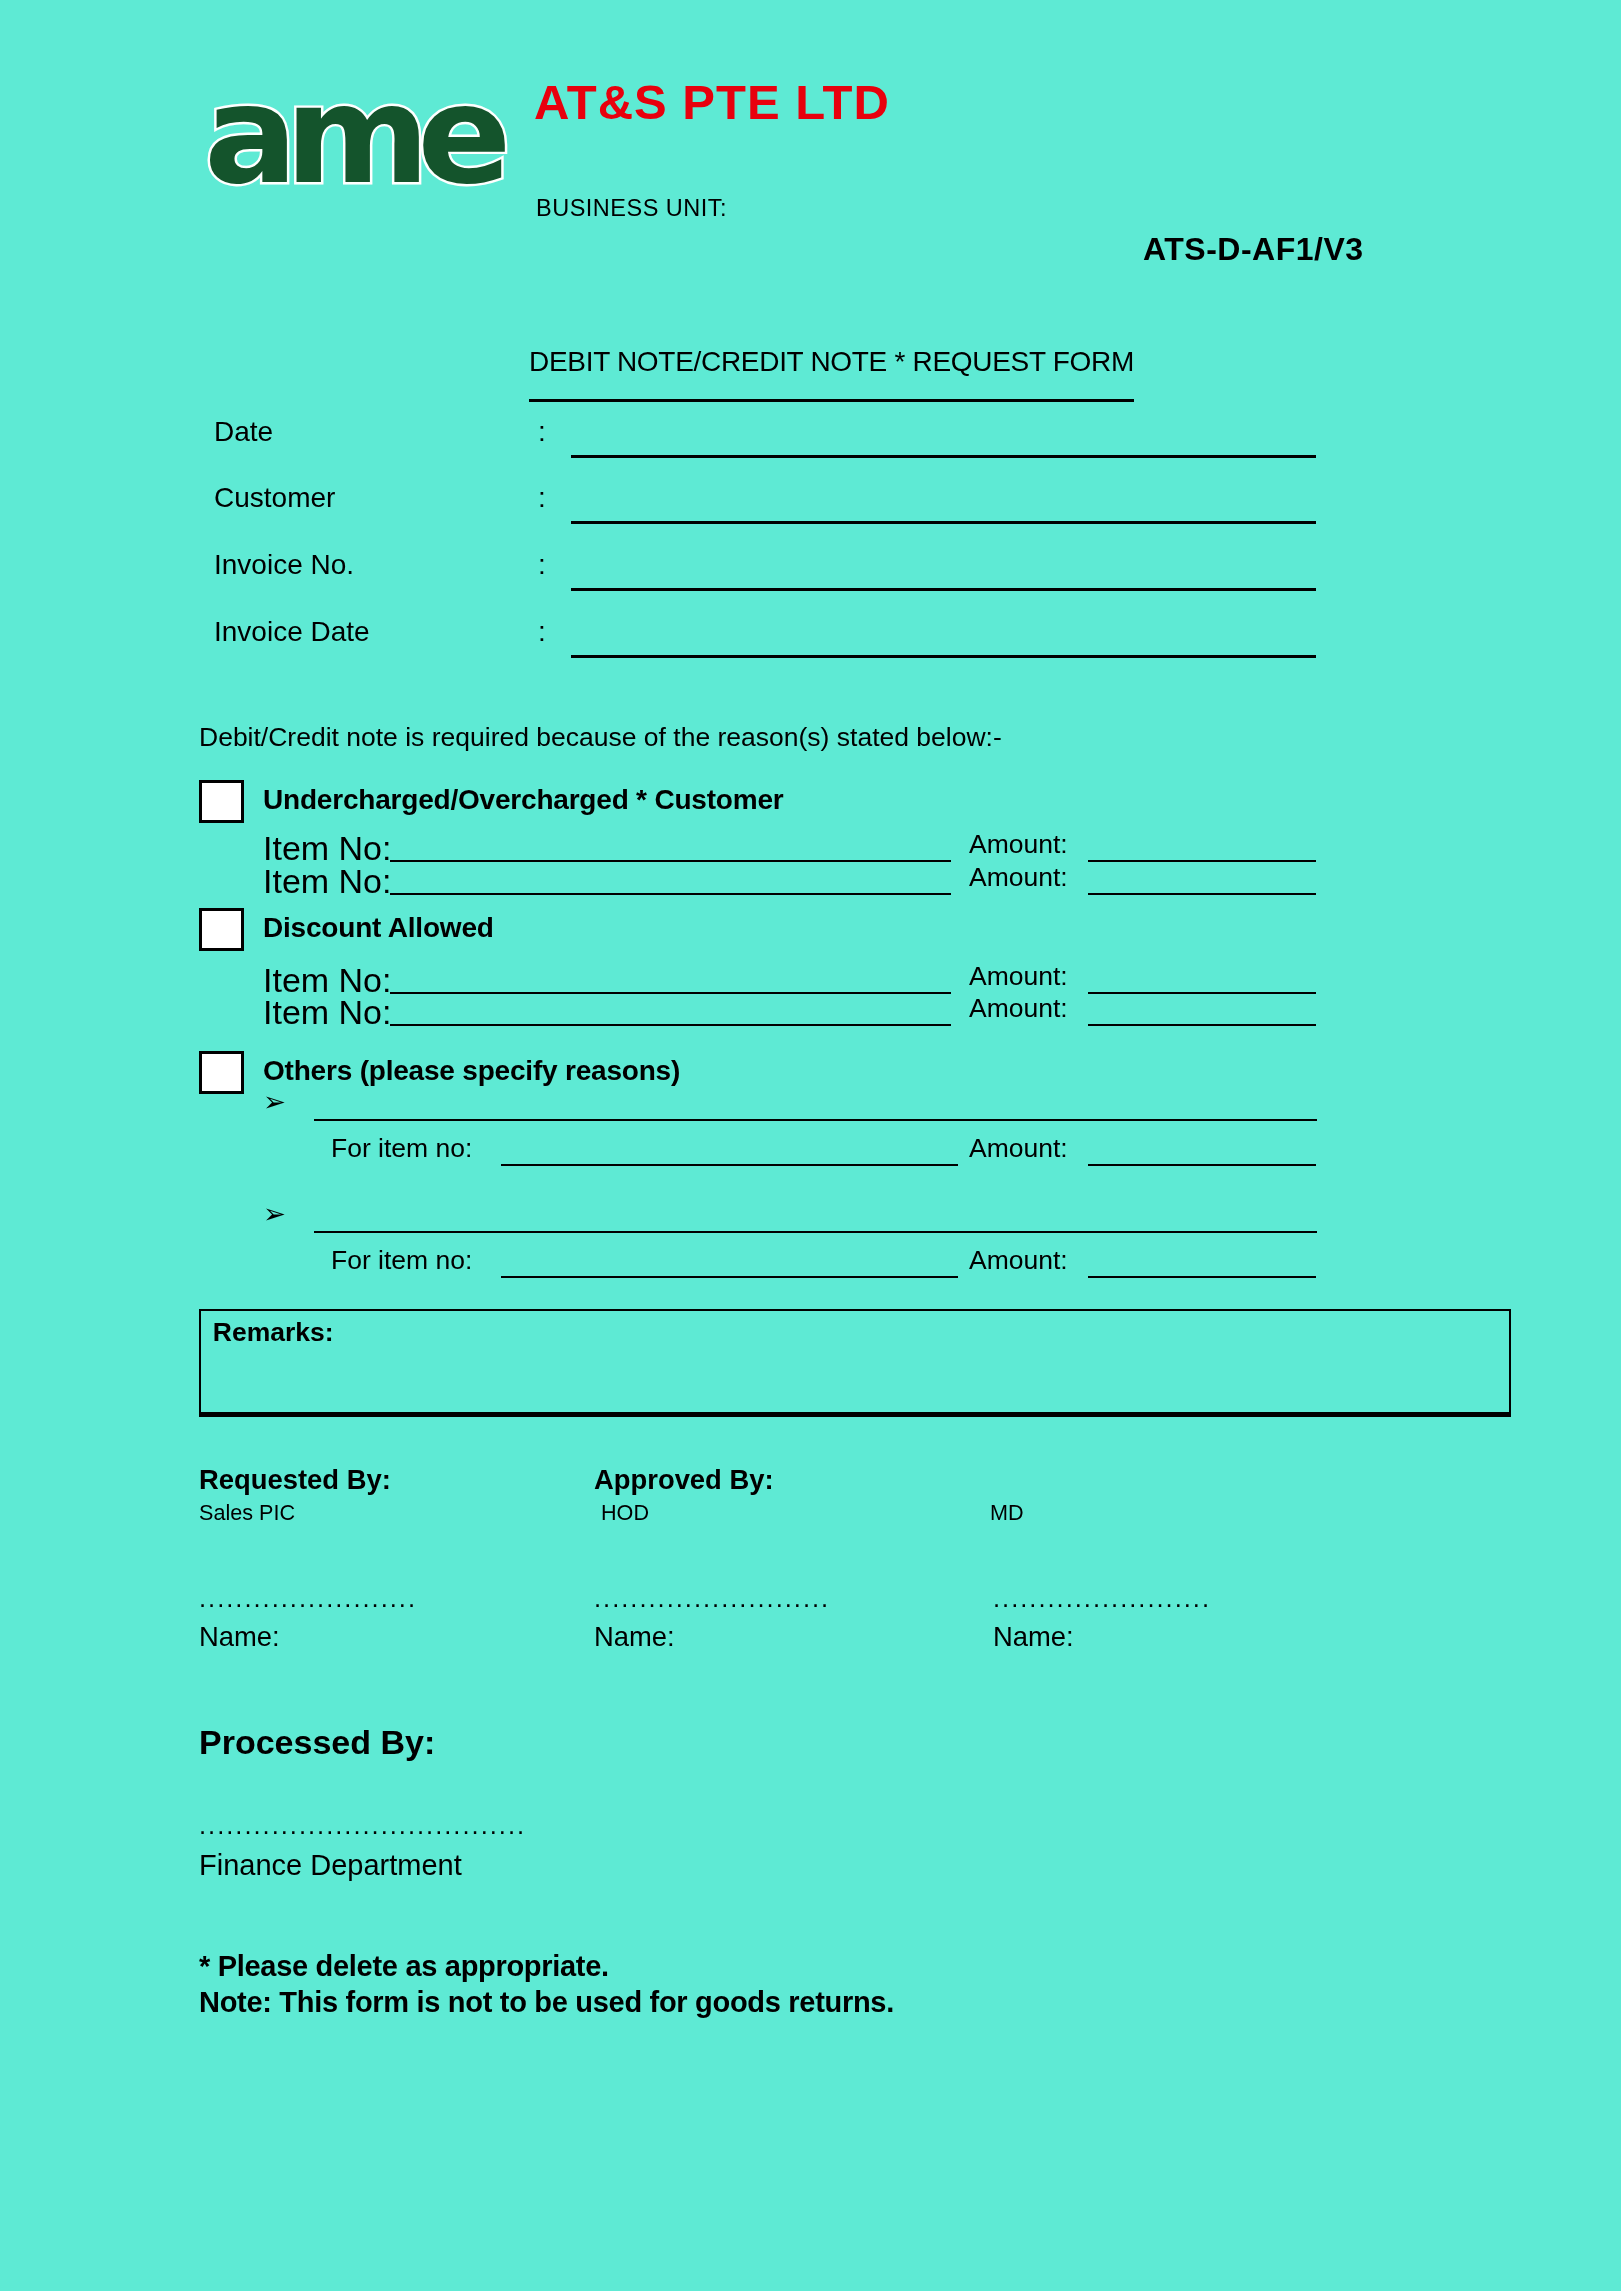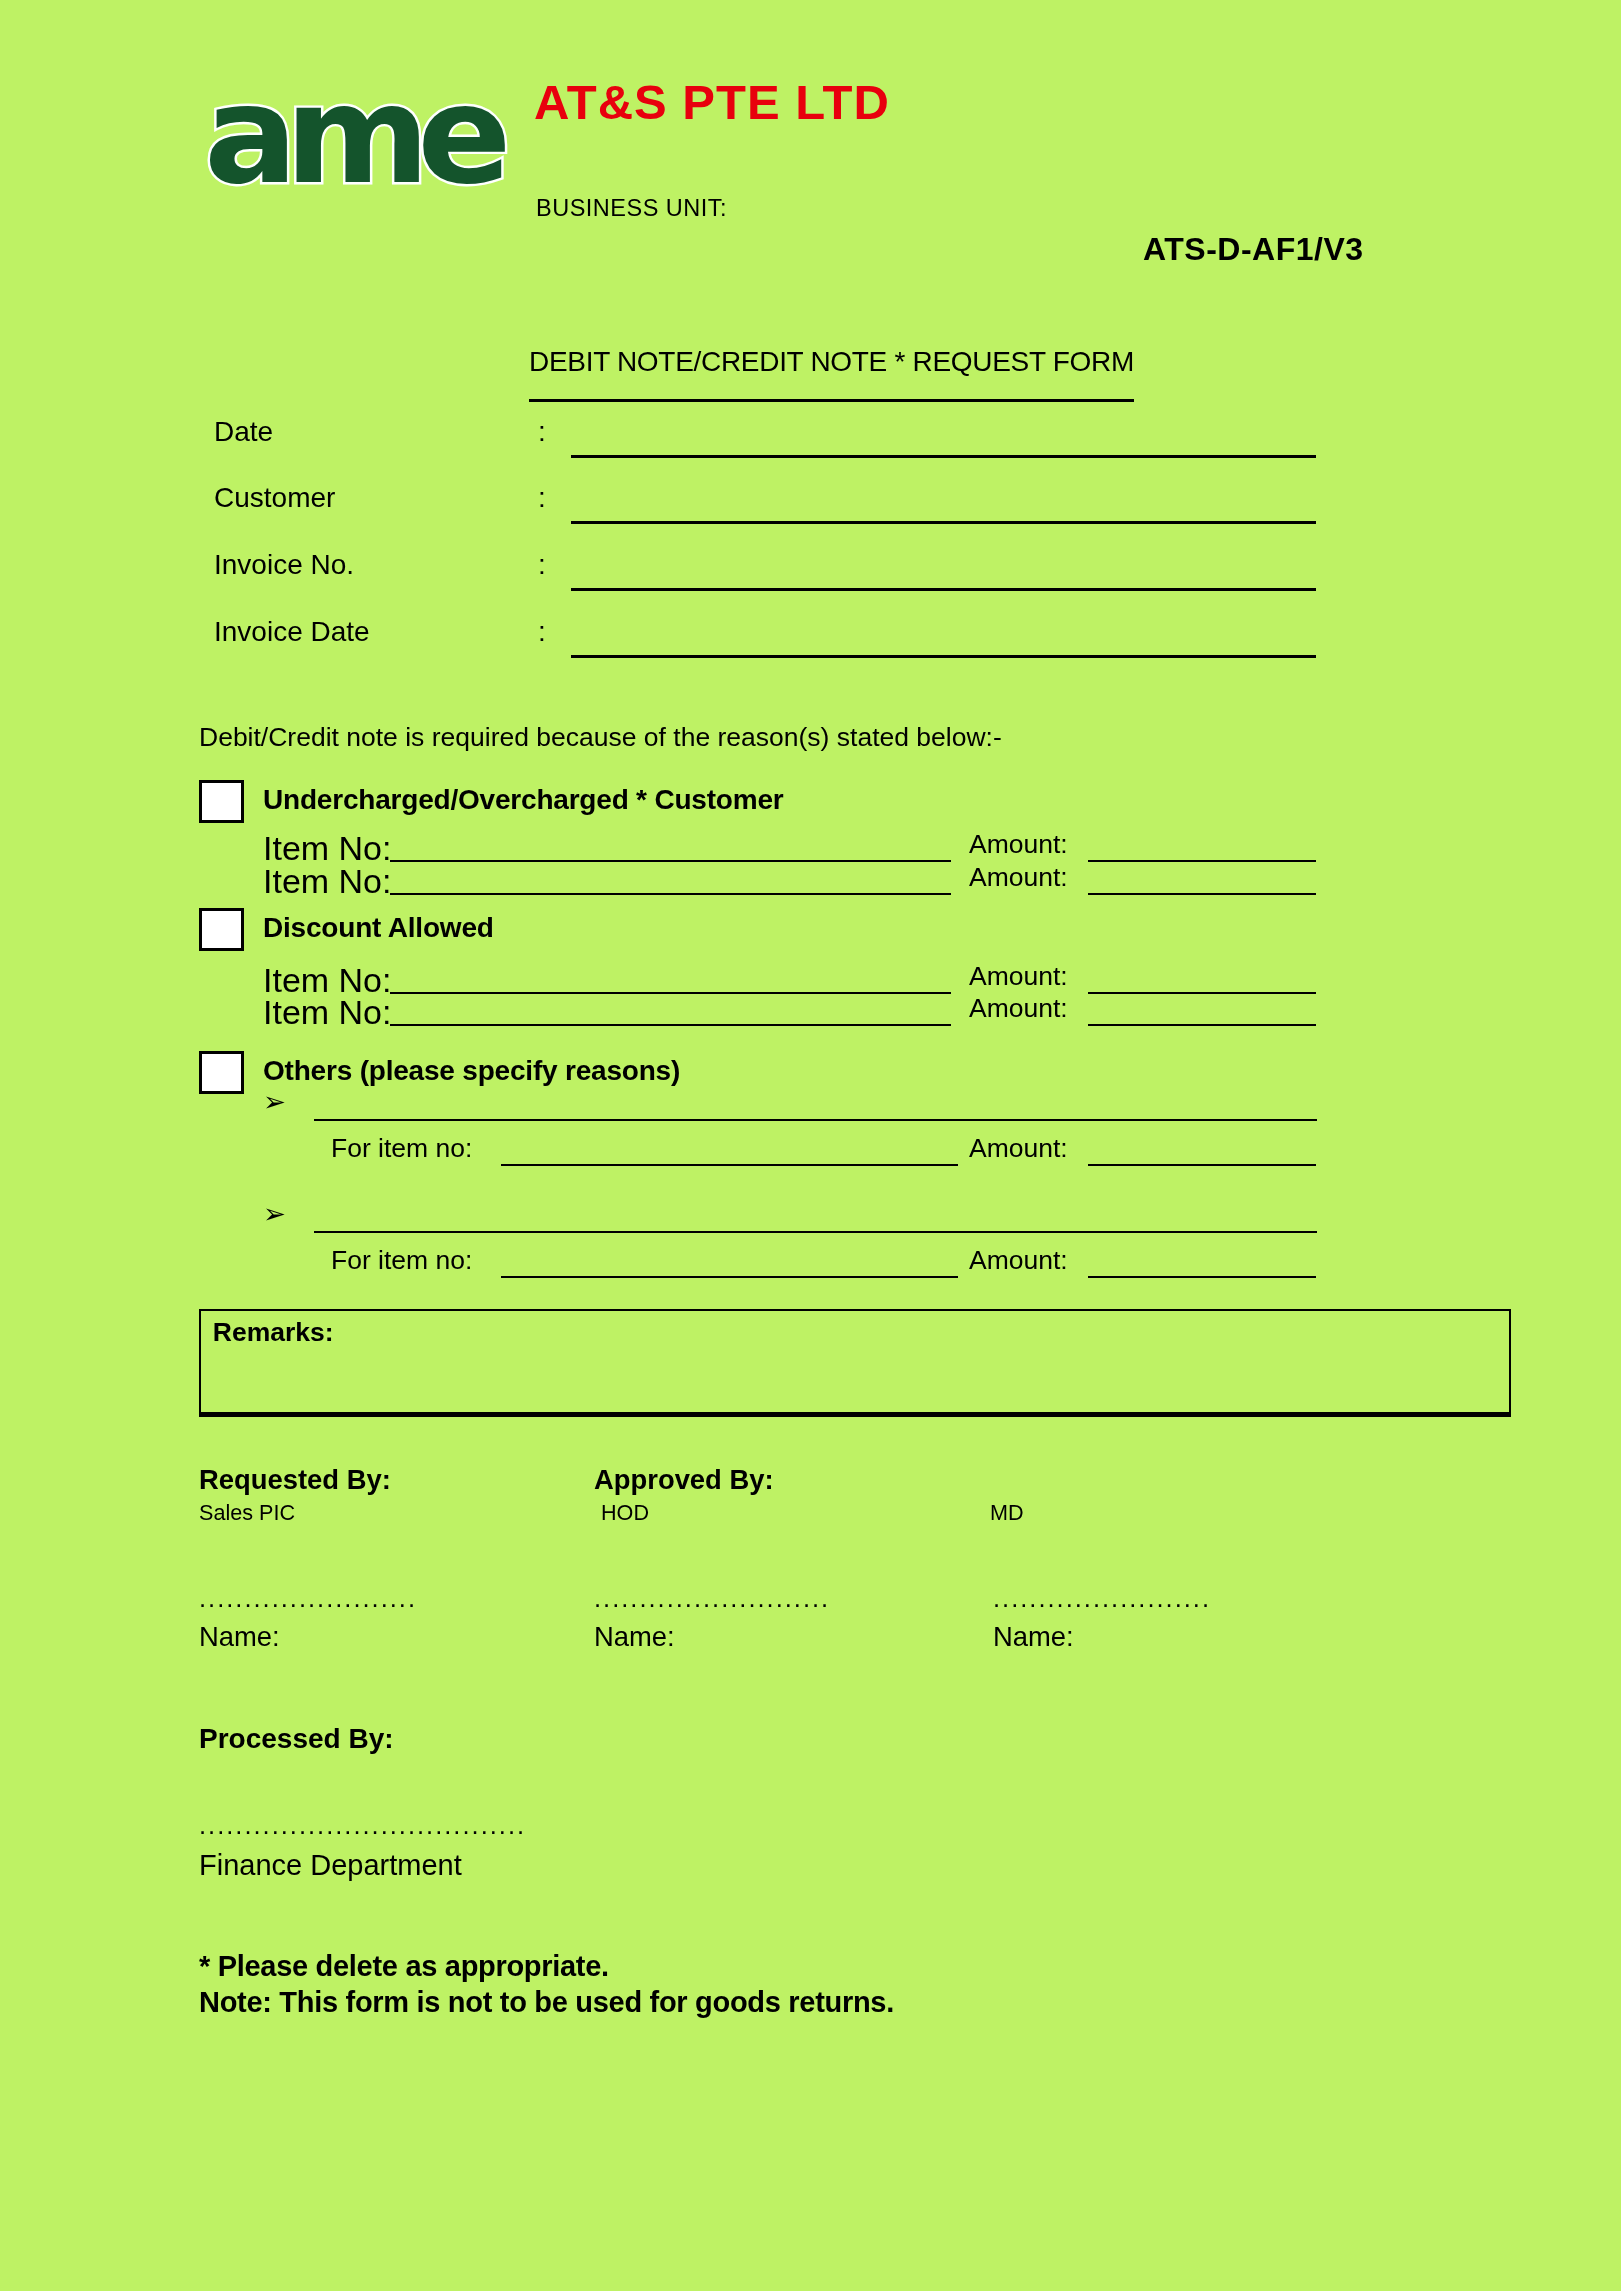--- a/index.html
+++ b/index.html
@@ -1,20 +1,20 @@
 <!DOCTYPE html>
 <html><head>
 <meta charset="utf-8">
 <style>
   html,body{margin:0;padding:0;background:#888;}
   .page{
     position:relative;
     width:1621px;height:2292px;
     margin:0 auto;
-    background:#bef264;
+    background:#5eead4;
     font-family:"Liberation Sans", sans-serif;
     color:#000;
     overflow:hidden;
   }
   .abs{position:absolute;}
 
   
   .logo{
     left:204px;top:57px;width:211px;height:162px;
     font-family:"DejaVu Sans", sans-serif;
@@ -60,21 +60,21 @@
     border:2.9px solid #000;border-bottom-width:5.9px;
     box-sizing:border-box;
   }
   .remarks-label{padding:5.9px 11.8px;font-size:26.5px;font-weight:bold;}
 
   
   .sig-head{font-size:27.4px;font-weight:bold;}
   .role{font-size:21.6px;}
   .dots{font-size:25.5px;letter-spacing:2px;}
   .name{font-size:27.4px;}
-  .proc{font-size:28px;font-weight:bold;}
+  .proc{font-size:34px;font-weight:bold;}
   .dept{font-size:29px;}
   .foot{font-size:29px;font-weight:bold;letter-spacing:-0.3px;}
 </style>
 </head>
 <body>
 
 <div class="page">
 
   <div class="abs logo">
     <span>ame</span>

